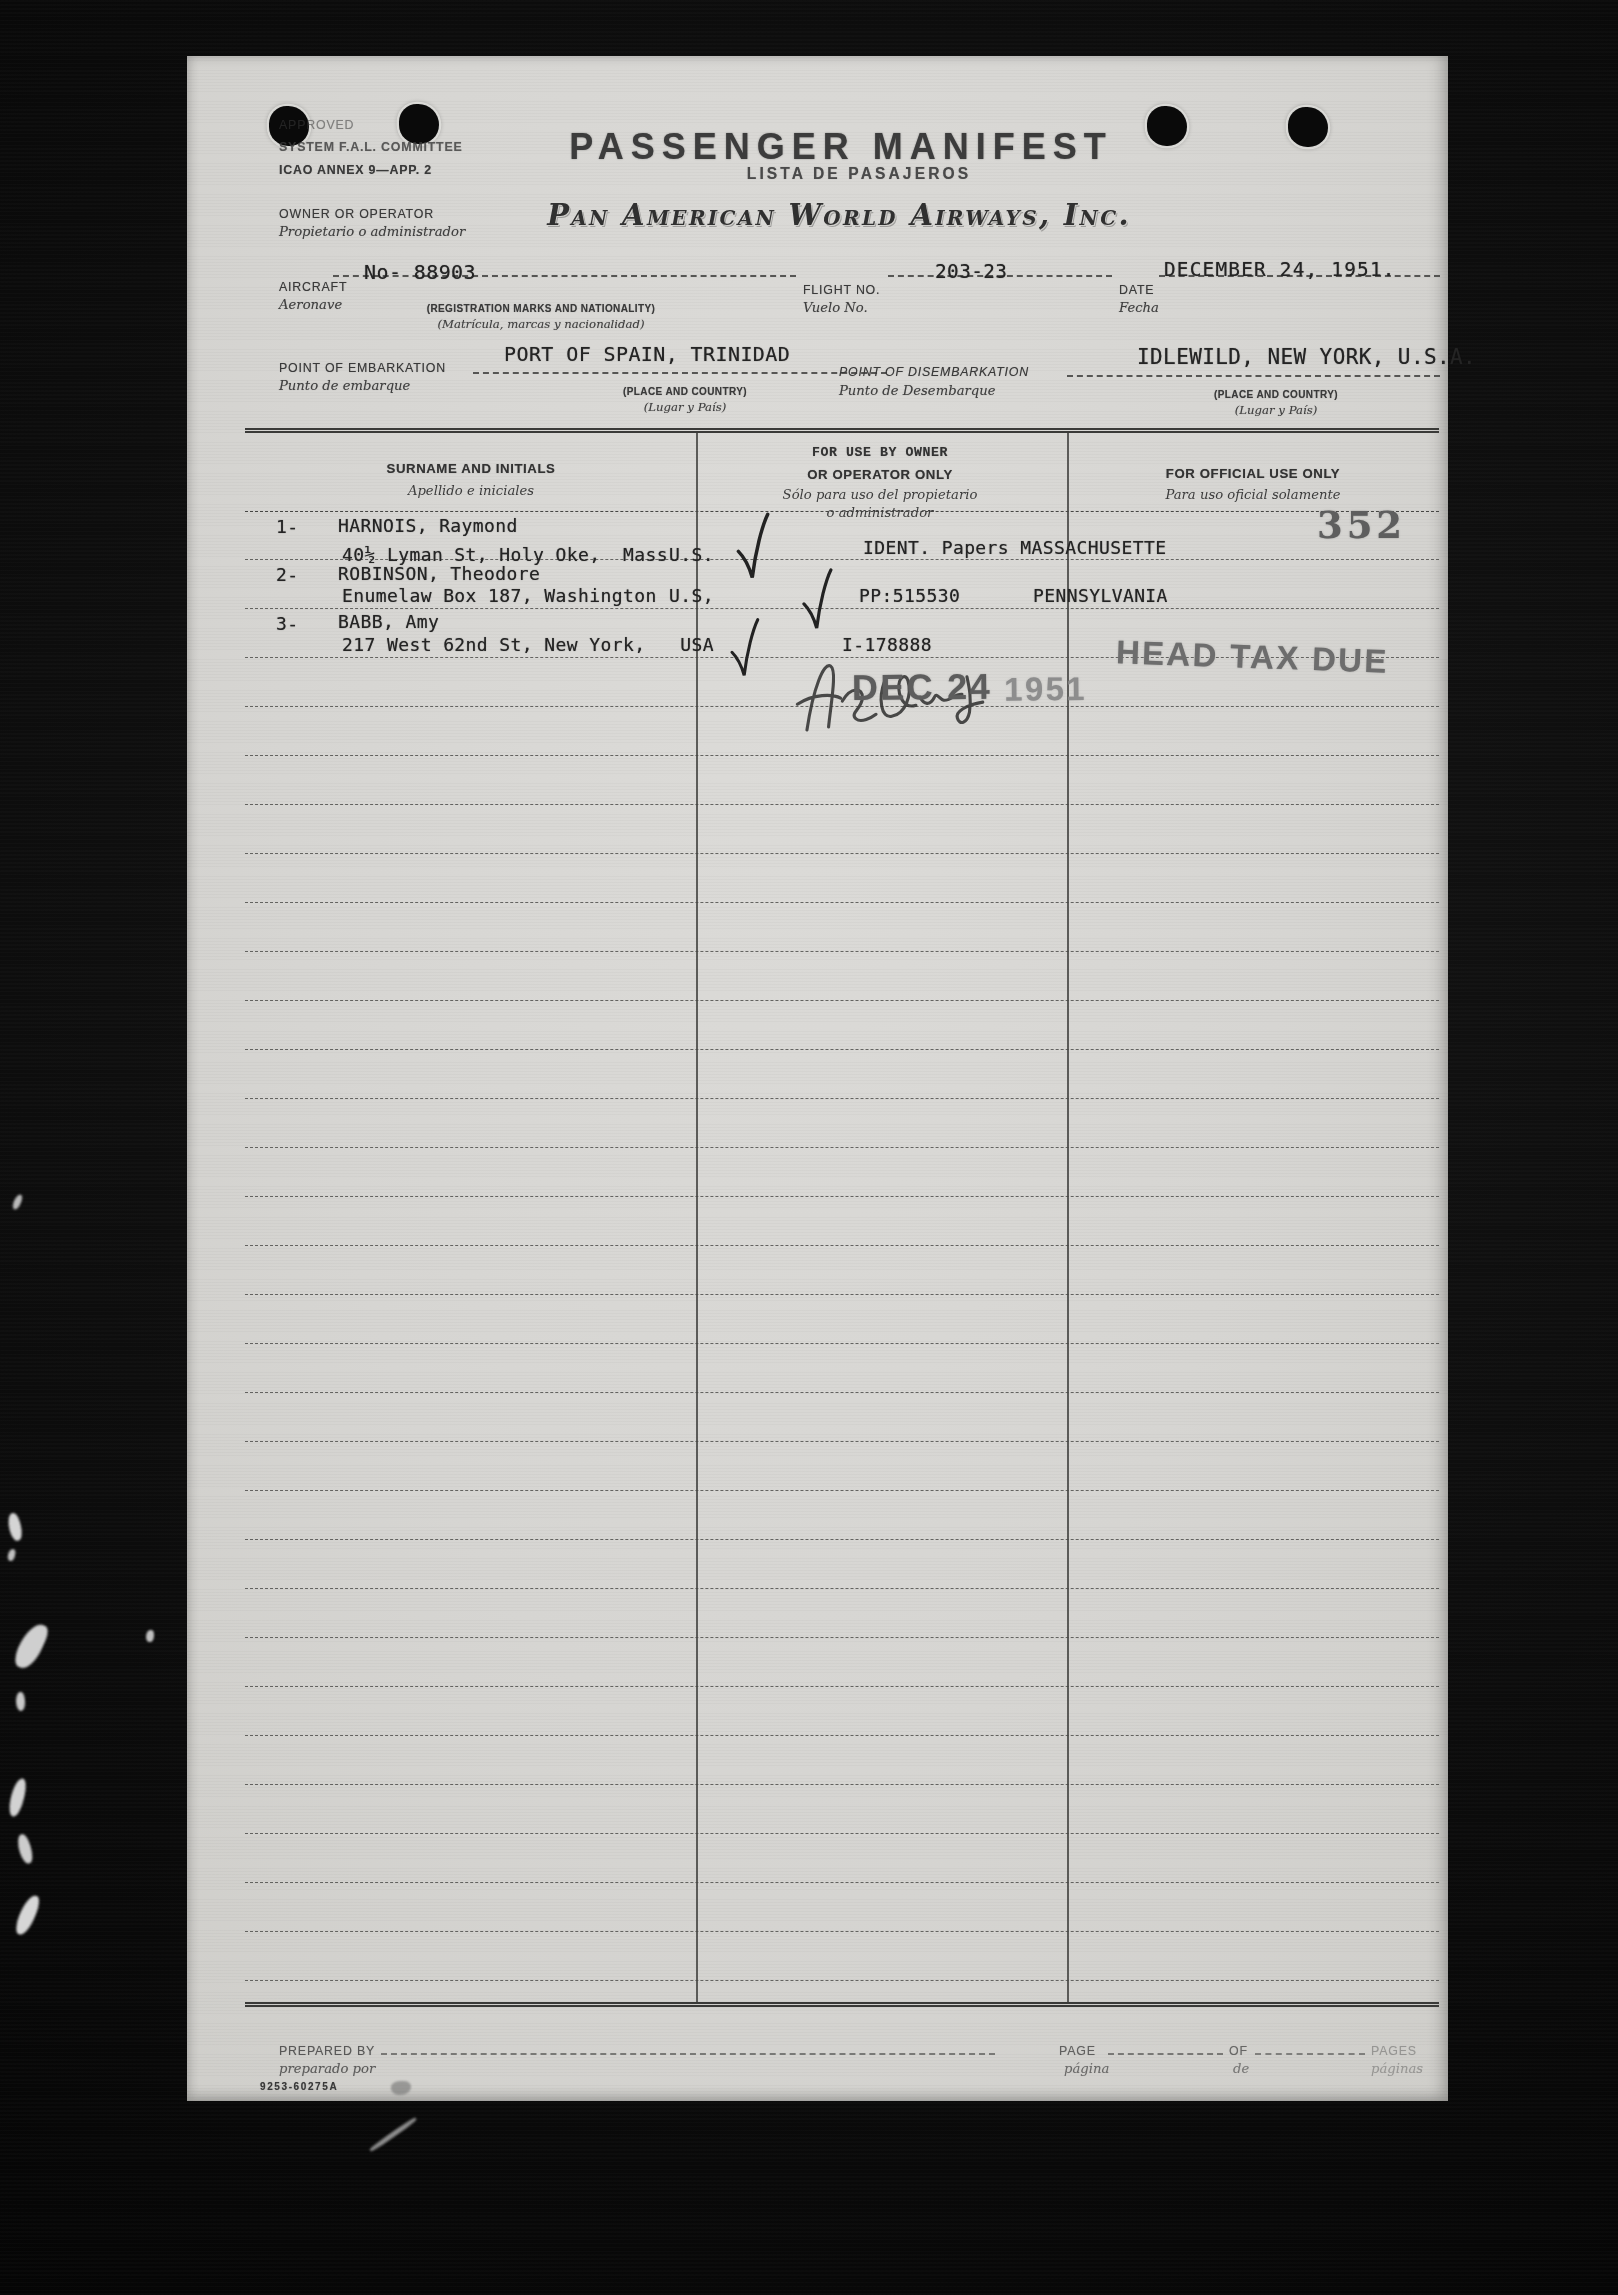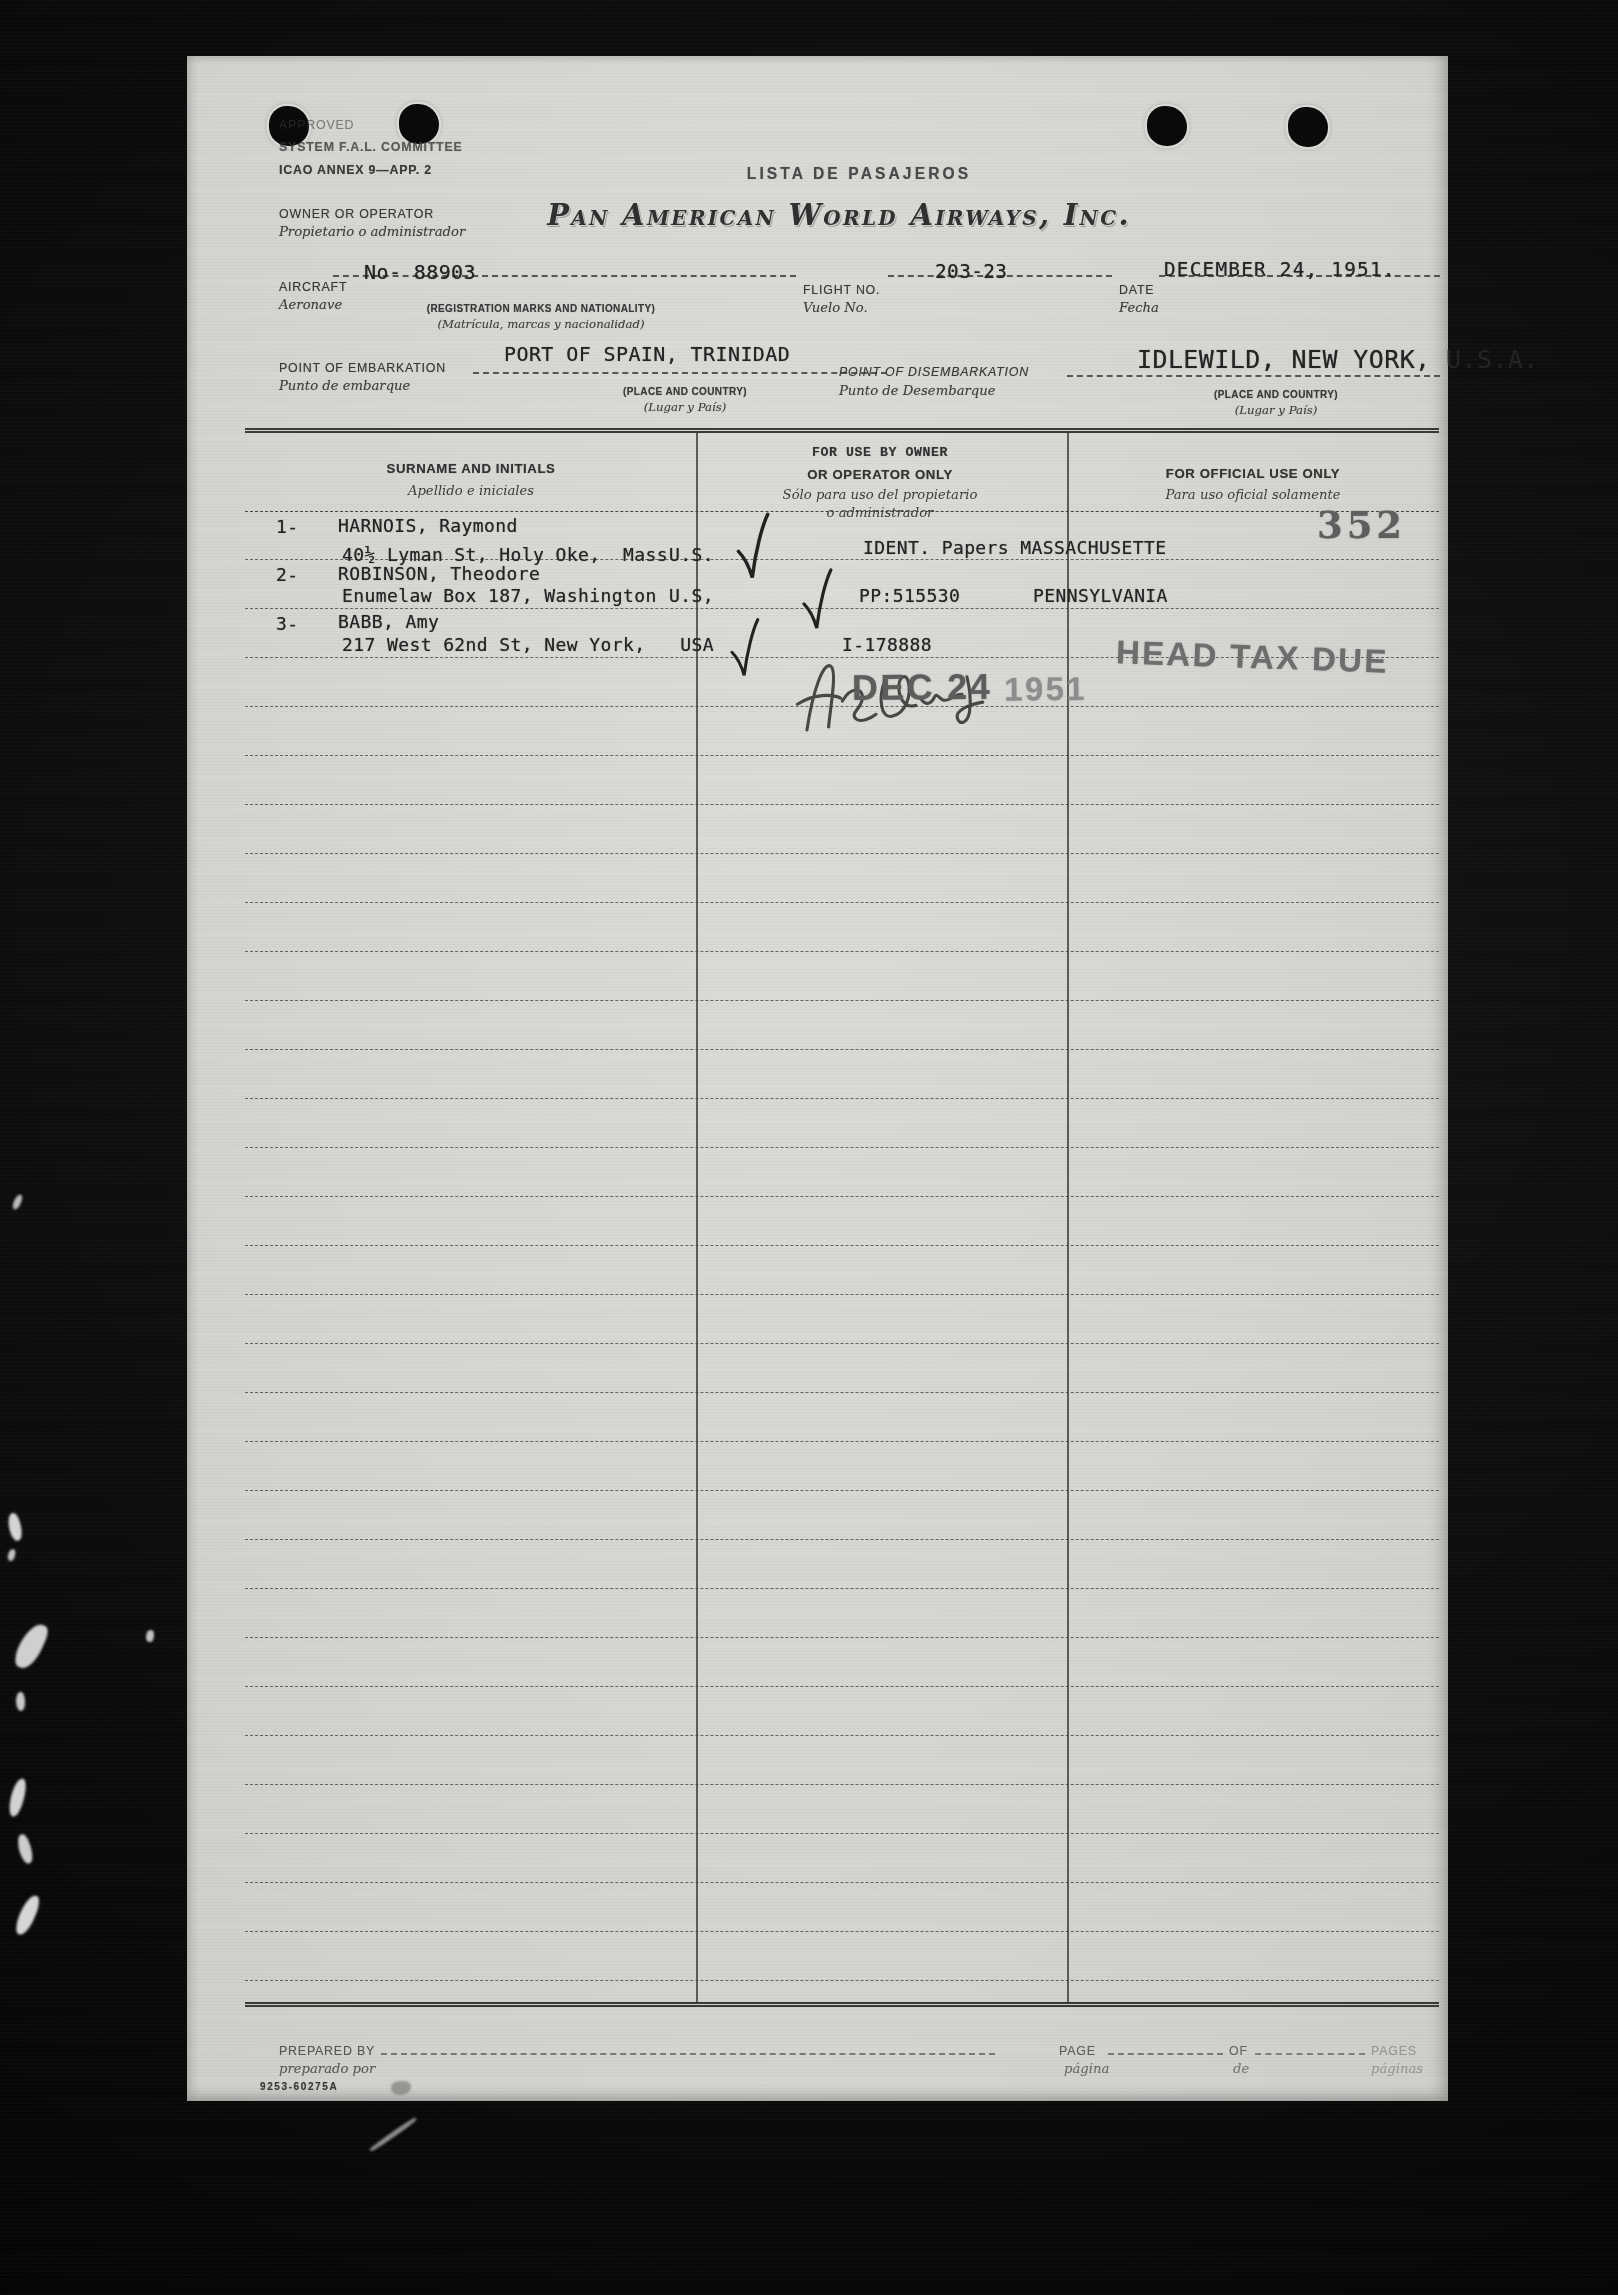--- a/index.html
+++ b/index.html
@@ -108,20 +108,21 @@
 
   <div class="hole" style="left:82px;top:50px;"></div>
   <div class="hole" style="left:212px;top:48px;"></div>
   <div class="hole" style="left:960px;top:50px;"></div>
   <div class="hole" style="left:1101px;top:51px;"></div>
 
   <div class="abs lbl" style="left:92px;top:62px;opacity:.55;">APPROVED</div>
   <div class="abs lbl" style="left:92px;top:84px;font-weight:bold;opacity:.8;">SYSTEM F.A.L. COMMITTEE</div>
   <div class="abs lbl" style="left:92px;top:107px;font-weight:bold;">ICAO ANNEX 9—APP. 2</div>
 
+  <div class="abs center" id="title" style="left:654px;top:70px;">PASSENGER MANIFEST</div>
   <div class="abs center" id="subtitle" style="left:654px;top:109px;padding-left:36px;">LISTA DE PASAJEROS</div>
   <div class="abs center" id="airline" style="left:652px;top:142px;">Pan American World Airways, Inc.</div>
 
   <div class="abs lbl" style="left:92px;top:151px;">OWNER OR OPERATOR</div>
   <div class="abs ital" style="left:92px;top:168px;">Propietario o administrador</div>
 
   <div class="abs lbl" style="left:92px;top:224px;">AIRCRAFT</div>
   <div class="abs ital" style="left:92px;top:241px;">Aeronave</div>
   <div class="uline" style="left:146px;top:219px;width:463px;"></div>
   <div class="abs typed" style="left:177px;top:204px;font-size:20px;">No- 88903</div>
@@ -141,21 +142,21 @@
   <div class="abs lbl" style="left:92px;top:305px;">POINT OF EMBARKATION</div>
   <div class="abs ital" style="left:92px;top:322px;">Punto de embarque</div>
   <div class="uline" style="left:286px;top:316px;width:414px;"></div>
   <div class="abs typed" style="left:317px;top:286px;font-size:20px;">PORT OF SPAIN, TRINIDAD</div>
   <div class="abs lbl sm center" style="left:498px;top:330px;">(PLACE AND COUNTRY)</div>
   <div class="abs ital sm center" style="left:498px;top:344px;">(Lugar y País)</div>
 
   <div class="abs lbl" style="left:652px;top:309px;font-style:italic;">POINT OF DISEMBARKATION</div>
   <div class="abs ital" style="left:652px;top:327px;">Punto de Desembarque</div>
   <div class="uline" style="left:880px;top:319px;width:373px;"></div>
-  <div class="abs typed" style="left:950px;top:289px;font-size:25px;">IDLEWILD, NEW YORK, U.S.A.</div>
+  <div class="abs typed" style="left:950px;top:289px;font-size:21px;">IDLEWILD, NEW YORK, U.S.A.</div>
   <div class="abs lbl sm center" style="left:1089px;top:333px;">(PLACE AND COUNTRY)</div>
   <div class="abs ital sm center" style="left:1089px;top:347px;">(Lugar y País)</div>
 
   <div id="grid">
     <div class="vdiv" style="left:451px;"></div>
     <div class="vdiv" style="left:822px;"></div>
     <div id="hdr-sep"></div>
 
     <div class="hcell hlbl" style="left:226px;top:28px;">SURNAME AND INITIALS</div>
     <div class="hcell hesp" style="left:226px;top:50px;">Apellido e iniciales</div>

